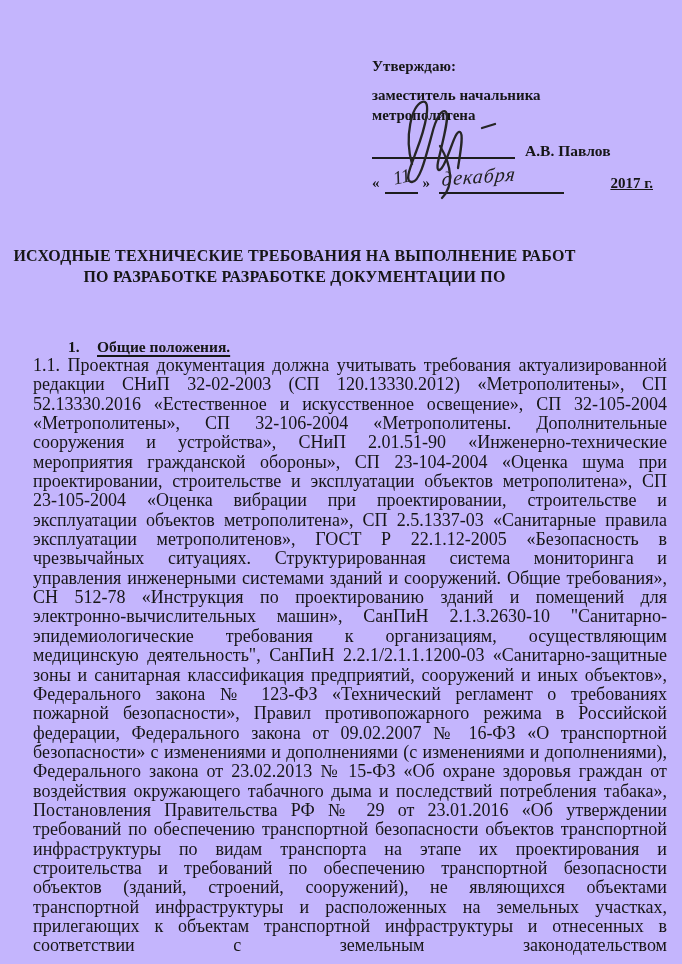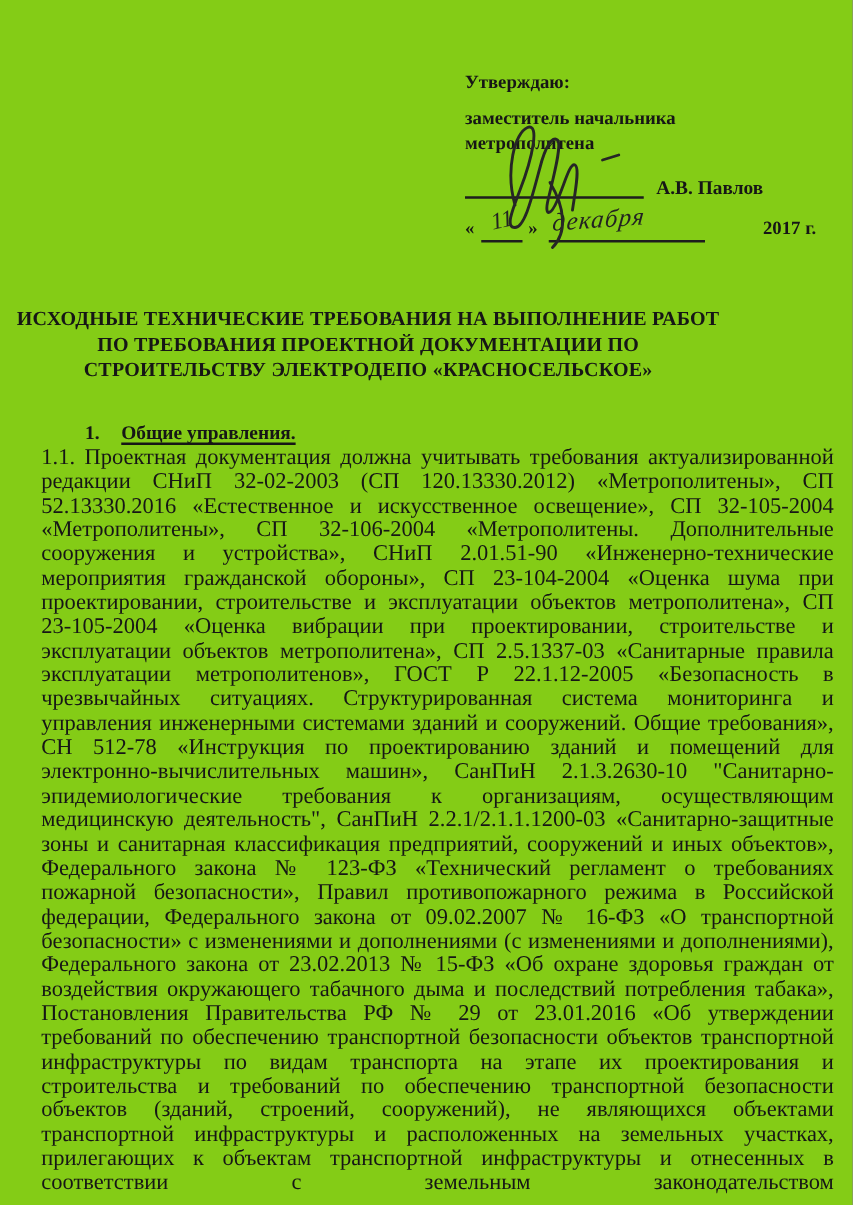--- a/index.html
+++ b/index.html
@@ -1,39 +1,39 @@
 <!DOCTYPE html>
 <html lang="ru"><head>
 <meta charset="utf-8">
 <style>
   html,body { margin:0; padding:0; background:#888; }
   .page {
     position:relative;
     width:682px; height:964px;
     margin:0 auto;
-    background:#84cc16;
+    background:#c4b5fd;
     font-family:"Liberation Serif", serif;
     color:#161616;
     overflow:hidden;
   }
 
   
   .approval {
     position:absolute; left:372px; top:56px; width:281px;
     font-weight:bold; font-size:15px; line-height:20px;
   }
   .approve-label { margin-bottom:9px; }
   .sig-row { margin-top:16px; display:flex; align-items:flex-start; height:22px; }
   .sig-line { width:143px; height:16px; border-bottom:2px solid #1d1d1d; }
   .approver-name { margin-left:10px; font-size:15.5px; white-space:nowrap; }
   .date-row { margin-top:5px; display:flex; align-items:flex-end; height:26px; }
   .q { font-size:15px; padding-bottom:1px; }
   .day-line { position:relative; width:33px; height:16px; border-bottom:2px solid #1d1d1d; margin:0 5px; }
   .month-line { position:relative; width:125px; height:16px; border-bottom:2px solid #1d1d1d; margin-left:9px; }
-  .year { margin-left:auto; padding-bottom:1px; white-space:nowrap; }
+  .year { margin-left:auto; padding-bottom:1px; white-space:nowrap;text-decoration:underline; }
   .hw { position:absolute; font-weight:normal; font-style:italic; color:#222; white-space:nowrap; }
   .hw-day  { font-size:19px; left:8px; top:-9px; transform:rotate(-12deg); }
   .hw-month{ font-size:20px; left:3px; top:-10px; transform:rotate(-4deg) skewX(-10deg); letter-spacing:1px; }
   .sig-svg { position:absolute; left:10px; top:30px; width:120px; height:120px; pointer-events:none; }
   .sig-svg path { fill:none; stroke:#262626; stroke-width:2.3; stroke-linecap:round; }
 
   
   .doc-title {
     position:absolute; left:0; top:246px; width:589px;
     text-align:center; font-weight:bold; font-size:16px; line-height:20.5px;
@@ -85,23 +85,22 @@
 
     <svg class="sig-svg" viewBox="0 0 120 120" aria-hidden="true">
       <path d="M 30 78 C 22 50, 30 20, 40 16 C 50 12, 44 40, 34 66 C 28 82, 22 96, 30 96 C 38 96, 44 70, 50 48 C 54 32, 60 22, 64 26 C 68 30, 60 58, 56 76 C 54 86, 58 88, 64 74 C 70 60, 74 44, 78 46 C 82 48, 78 68, 76 82"></path>
       <path d="M 58 60 C 70 80, 72 100, 60 112"></path>
       <path d="M 100 42 L 113 38"></path>
     </svg>
   </div>
 
   <div class="doc-title">
     <div>ИСХОДНЫЕ ТЕХНИЧЕСКИЕ ТРЕБОВАНИЯ НА ВЫПОЛНЕНИЕ РАБОТ</div>
-    <div>ПО ТРЕБОВАНИЯ ПРОЕКТНОЙ ДОКУМЕНТАЦИИ ПО</div>
-    <div>СТРОИТЕЛЬСТВУ ЭЛЕКТРОДЕПО «КРАСНОСЕЛЬСКОЕ»</div>
+    <div>ПО РАЗРАБОТКЕ РАЗРАБОТКЕ ДОКУМЕНТАЦИИ ПО</div>
   </div>
 
   <div class="section-heading">
-    <span class="sec-num">1.</span><span class="sec-title">Общие управления.</span>
+    <span class="sec-num">1.</span><span class="sec-title">Общие положения.</span>
   </div>
 
   <div class="body-par">1.1. Проектная документация должна учитывать требования актуализированной редакции СНиП 32-02-2003 (СП 120.13330.2012) «Метрополитены», СП 52.13330.2016 «Естественное и искусственное освещение», СП 32-105-2004 «Метрополитены», СП 32-106-2004 «Метрополитены. Дополнительные сооружения и устройства», СНиП 2.01.51-90 «Инженерно-технические мероприятия гражданской обороны», СП 23-104-2004 «Оценка шума при проектировании, строительстве и эксплуатации объектов метрополитена», СП 23-105-2004 «Оценка вибрации при проектировании, строительстве и эксплуатации объектов метрополитена», СП 2.5.1337-03 «Санитарные правила эксплуатации метрополитенов», ГОСТ Р 22.1.12-2005 «Безопасность в чрезвычайных ситуациях. Структурированная система мониторинга и управления инженерными системами зданий и сооружений. Общие требования», СН 512-78 «Инструкция по проектированию зданий и помещений для электронно-вычислительных машин», СанПиН 2.1.3.2630-10 "Санитарно-эпидемиологические требования к организациям, осуществляющим медицинскую деятельность", СанПиН 2.2.1/2.1.1.1200-03 «Санитарно-защитные зоны и санитарная классификация предприятий, сооружений и иных объектов», Федерального закона № 123-ФЗ «Технический регламент о требованиях пожарной безопасности», Правил противопожарного режима в Российской федерации, Федерального закона от 09.02.2007 № 16-ФЗ «О транспортной безопасности» с изменениями и дополнениями (с изменениями и дополнениями), Федерального закона от 23.02.2013 № 15-ФЗ «Об охране здоровья граждан от воздействия окружающего табачного дыма и последствий потребления табака», Постановления Правительства РФ № 29 от 23.01.2016 «Об утверждении требований по обеспечению транспортной безопасности объектов транспортной инфраструктуры по видам транспорта на этапе их проектирования и строительства и требований по обеспечению транспортной безопасности объектов (зданий, строений, сооружений), не являющихся объектами транспортной инфраструктуры и расположенных на земельных участках, прилегающих к объектам транспортной инфраструктуры и отнесенных в соответствии с земельным законодательством</div>
 
 </div>
 
 </body></html>

